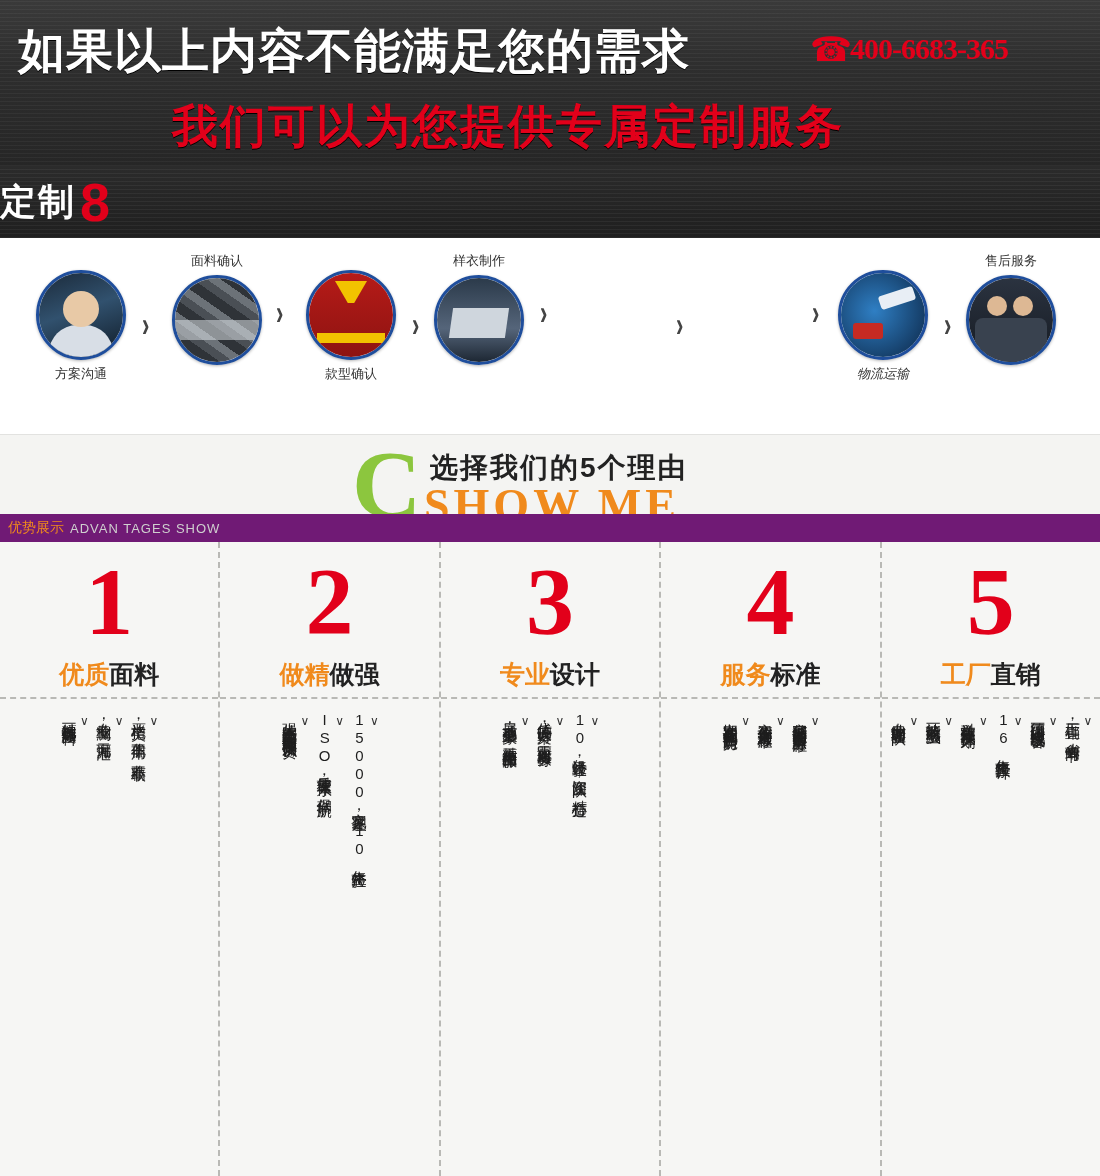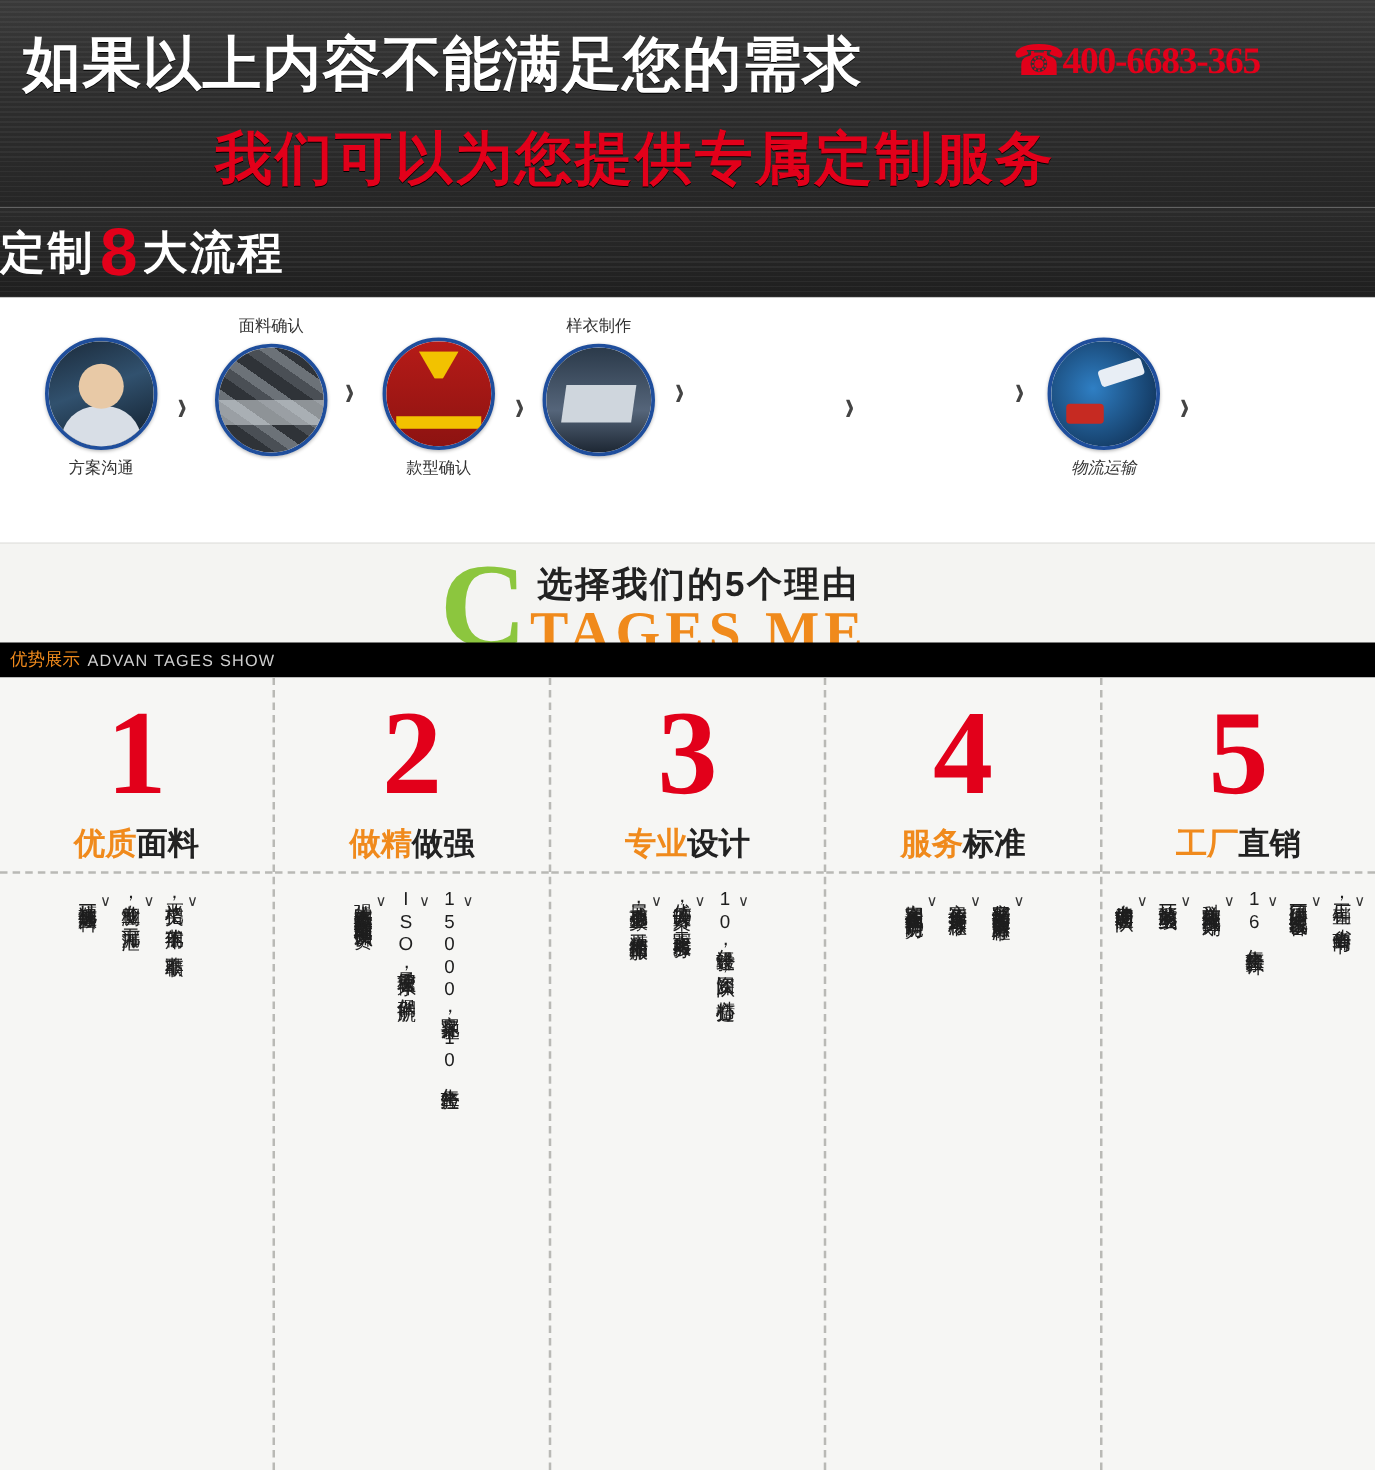--- a/index.html
+++ b/index.html
@@ -118,21 +118,21 @@
   }
   .choose .c-en{
     position:absolute;left:424px;top:48px;
     font-family:"Liberation Serif","DejaVu Serif",serif;
     font-size:46px;line-height:46px;color:#f08a1c;font-weight:bold;letter-spacing:4px;white-space:nowrap;
   }
 
   
   .advbar{
     position:absolute;left:0;top:514px;width:1100px;height:28px;
-    background:#000000;display:flex;align-items:center;
+    background:#701a75;display:flex;align-items:center;
   }
   .advbar .cn{color:#f08a1c;font-size:14px;margin-left:8px;}
   .advbar .en{color:#cfcfcf;font-size:13px;margin-left:6px;letter-spacing:1px;}
 
   
   .reasons{
     position:absolute;left:0;top:542px;width:1100px;height:634px;
     background:#f6f6f4;
     display:flex;
   }
@@ -181,21 +181,20 @@
     <span class="phone-icon">☎</span>
     <span class="phone-num">400-6683-365</span>
   </div>
   <div class="head-line2">我们可以为您提供专属定制服务</div>
 </div>
 
 <div class="band">
   <div class="band-inner">
     <span class="band-txt">定制</span>
     <span class="band-num">8</span>
-    <span class="band-txt">大流程</span>
   </div>
 </div>
 
 <div class="process">
 
   <div class="pnode" style="left:36px;top:32px;">
     <div class="pcircle">
         <div class="ph ph-operator"></div>
       </div>
     <div class="plabel">方案沟通</div>
@@ -231,26 +230,32 @@
   <div class="arrow" style="left:812px;top:62px;">›</div>
 
   <div class="pnode" style="left:838px;top:32px;font-style:italic;">
     <div class="pcircle">
         <div class="ph ph-logi"></div>
       </div>
     <div class="plabel">物流运输</div>
   </div>
   <div class="arrow" style="left:944px;top:74px;">›</div>
 
+  <div class="pnode" style="left:966px;top:14px;">
+    <div class="plabel top">售后服务</div>
+    <div class="pcircle">
+        <div class="ph ph-service"></div>
+      </div>
+  </div>
 </div>
 
 <div class="choose">
   <div class="c-big">C</div>
   <div class="c-cn">选择我们的5个理由</div>
-  <div class="c-en">TAGES  ME</div>
+  <div class="c-en">SHOW  ME</div>
 </div>
 
 <div class="advbar">
   <span class="cn">优势展示</span>
   <span class="en">ADVAN TAGES SHOW</span>
 </div>
 
 <div class="reasons">
 
   <div class="rcol">

